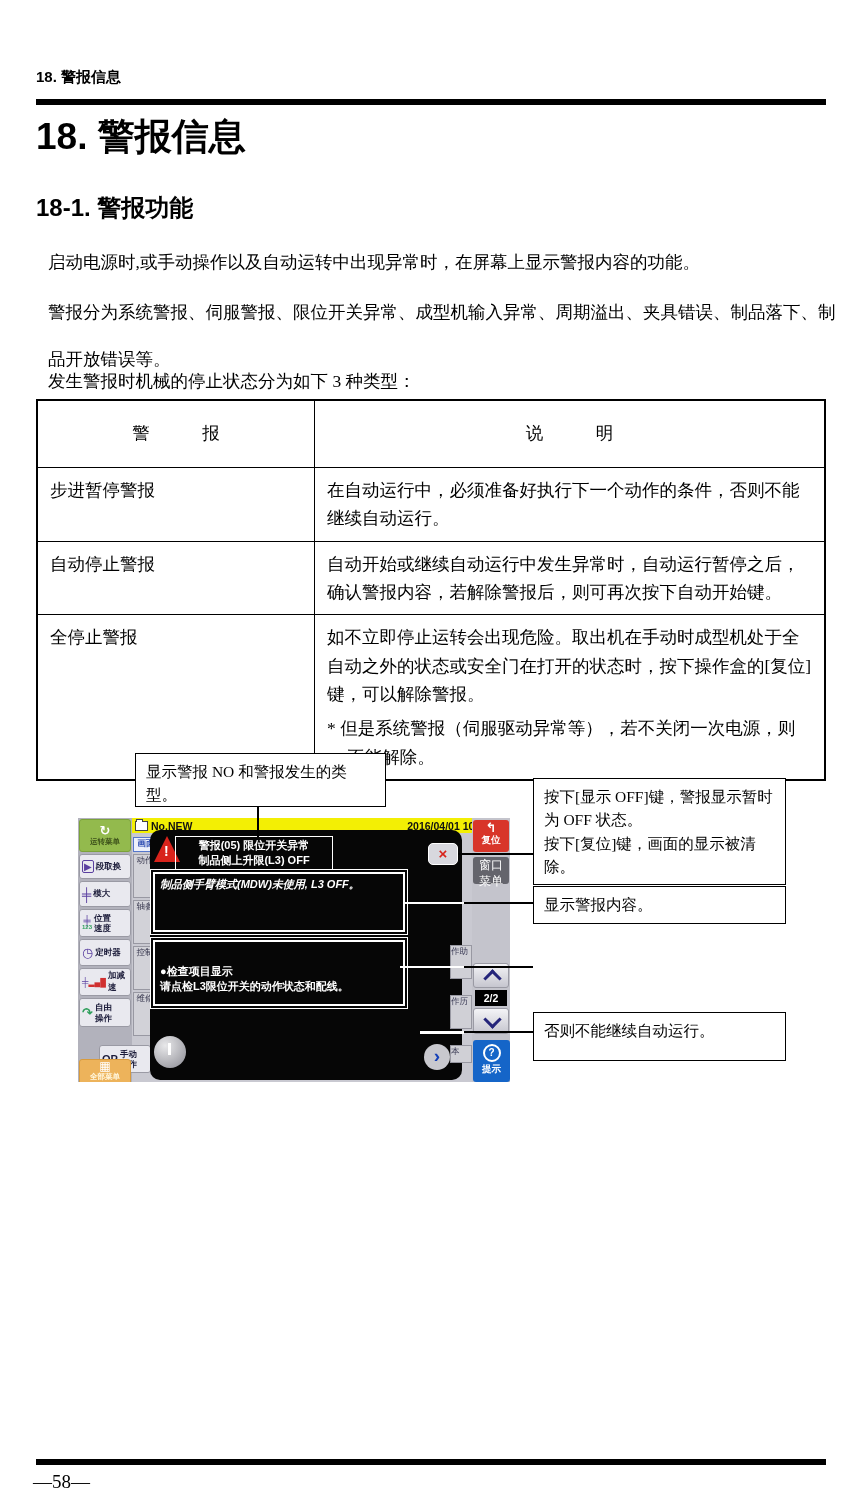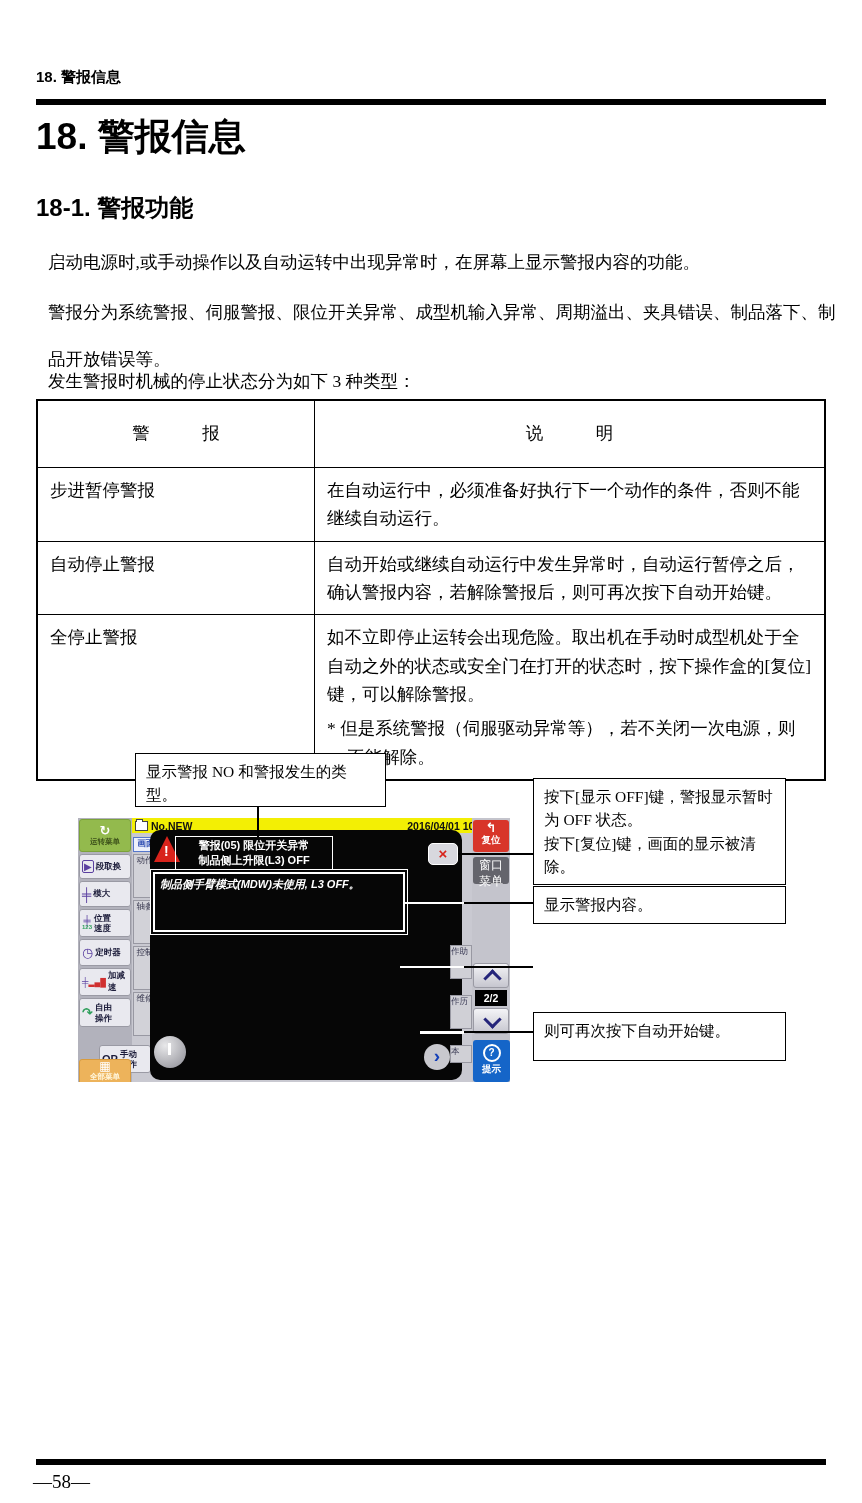--- a/index.html
+++ b/index.html
@@ -151,21 +151,21 @@
         <div class="note">* 但是系统警报（伺服驱动异常等），若不关闭一次电源，则不能解除。</div>
       </td>
     </tr>
   </tbody>
     </table>
 
   <div class="abs callout co1">显示警报 NO 和警报发生的类型。</div>
   <div class="abs callout coB">显示警报内容。</div>
   <div class="abs callout coA preline">按下[显示 OFF]键，警报显示暂时为 OFF 状态。
 按下[复位]键，画面的显示被清除。</div>
-  <div class="abs callout coD">则可再次按下自动开始键。</div>
+  <div class="abs callout coD">否则不能继续自动运行。</div>
 
   <div class="abs cline" style="left:257px;top:806px;width:2px;height:31px;"></div>
   <div class="abs cline" style="left:458px;top:853px;width:75px;height:2px;"></div>
   <div class="abs cline-w" style="left:403px;top:902px;width:61px;height:2px;"></div>
   <div class="abs cline" style="left:464px;top:902px;width:69px;height:2px;"></div>
   <div class="abs cline-w" style="left:400px;top:966px;width:64px;height:2px;"></div>
   <div class="abs cline" style="left:464px;top:966px;width:69px;height:2px;"></div>
   <div class="abs cline-w" style="left:420px;top:1031px;width:44px;height:3px;"></div>
   <div class="abs cline" style="left:464px;top:1031px;width:69px;height:2px;"></div>
 
@@ -232,20 +232,24 @@
     <div class="abs frag" style="top:177px;height:34px;"><span>作历</span></div>
     <div class="abs frag" style="top:227px;height:18px;"><span>本</span></div>
 
     <div class="abs overlay">
       <div class="abs warn-tri"></div>
       <div class="abs warn-ex">!</div>
       <div class="abs alarm-titlebox preline">警报(05) 限位开关异常
 制品侧上升限(L3) OFF</div>
       <div class="abs xbtn">×</div>
       <div class="abs obox obox1">制品侧手臂模式(MDW)未使用, L3 OFF。</div>
+      <div class="abs obox obox2">
+        <div>●检查项目显示</div>
+        <div>请点检L3限位开关的动作状态和配线。</div>
+      </div>
       <div class="abs snd"></div>
       <div class="abs nextbtn">›</div>
     </div>
 
     <div class="abs rightcol">
       <div class="abs rbtn reset">
         <span class="ric">↰</span>
         <span>复位</span>
       </div>
       <div class="abs rbtn winmenu preline">窗口

